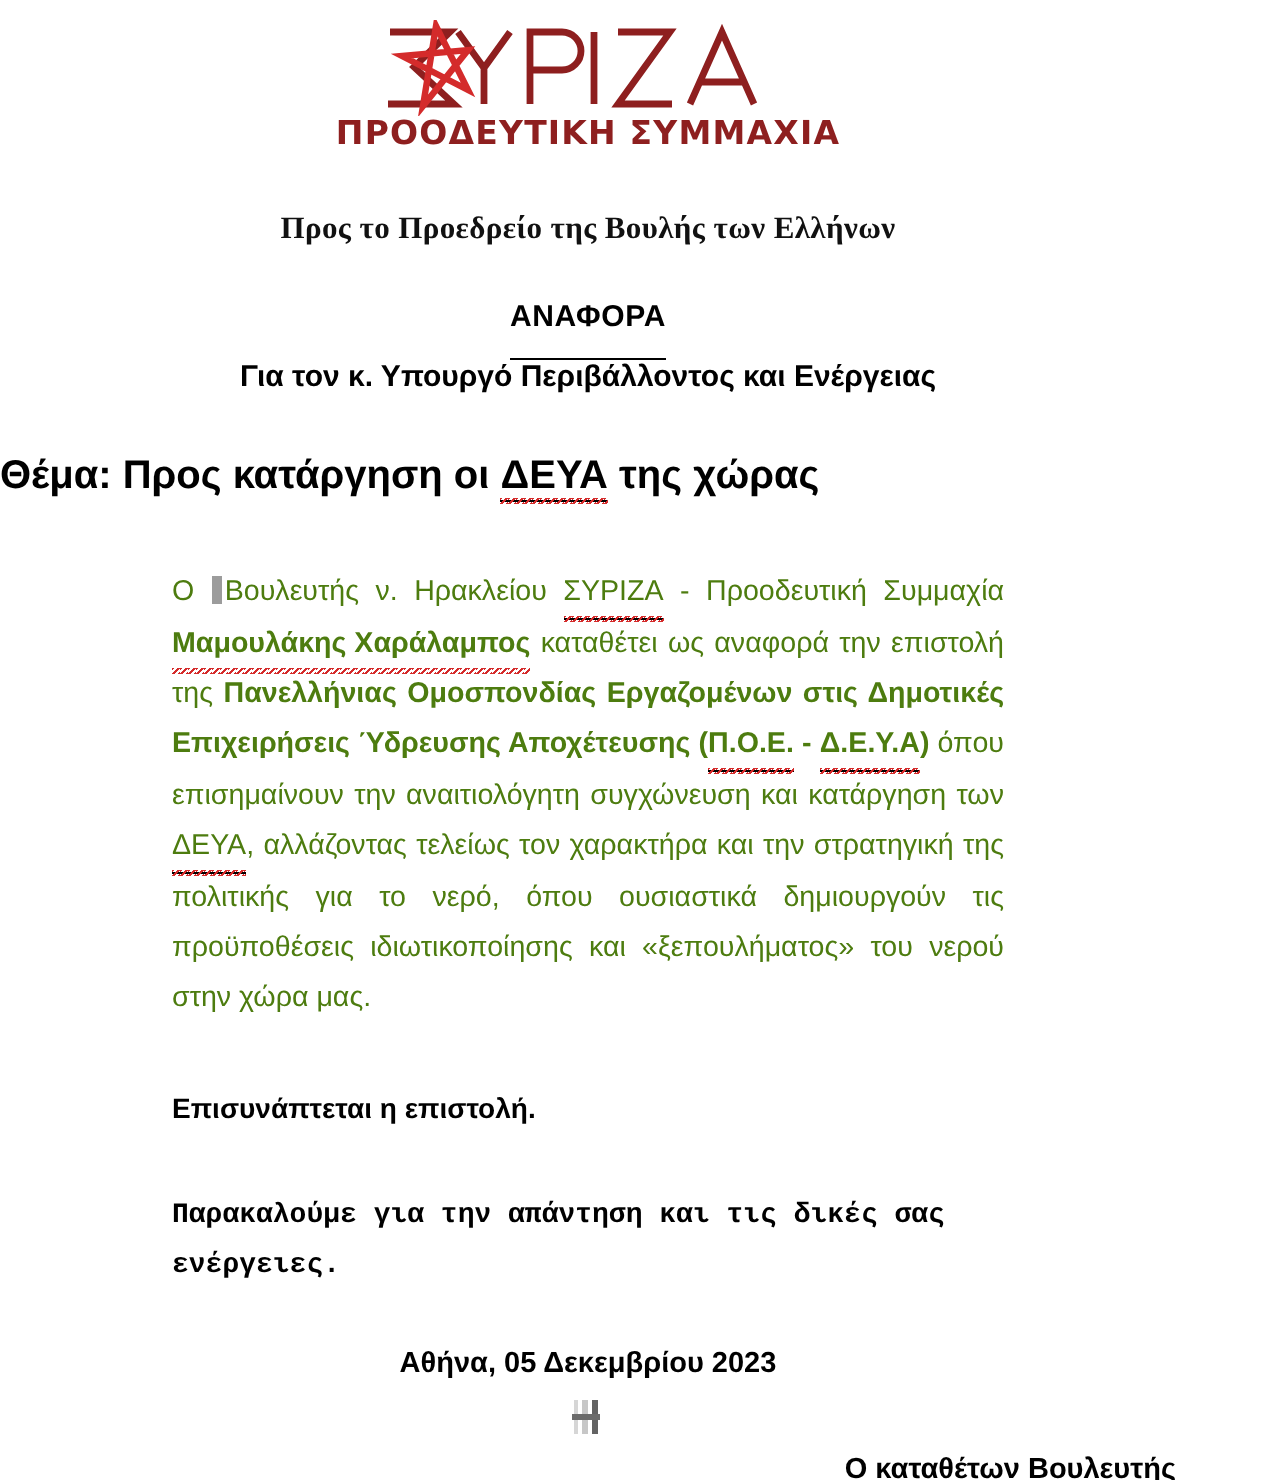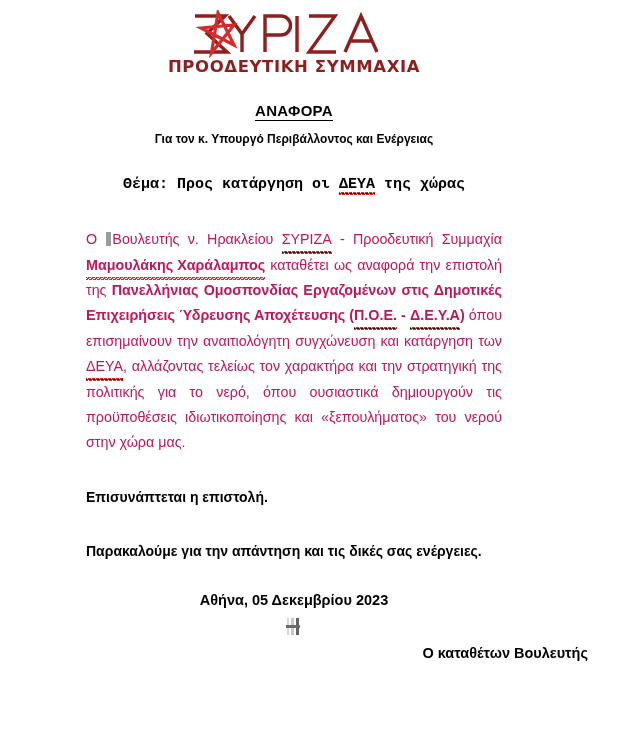--- a/index.html
+++ b/index.html
@@ -61,55 +61,54 @@
   }
   .title-anafora {
     text-align: center;
     font-weight: bold;
     font-size: 15px;
     margin-top: 26px;
     letter-spacing: 0.3px;
   }
   .title-anafora span {
     border-bottom: 1.4px solid #000;
-    padding-bottom: 1px;
+    padding-bottom: 12px;
   }
   .minister-line {
     text-align: center;
     font-weight: bold;
-    font-size: 12px;
+    font-size: 15px;
     margin-top: 13px;
   }
   .subject-line {
-    text-align: center;
-    font-weight: bold;
-    font-size: 15px;
+    text-align: left;
+    font-weight: bold;
+    font-size: 20px;
     margin-top: 30px;
-    font-family: Liberation Mono, monospace;
   }
 
   
   .body-text {
     margin: 33px 86px 0 86px;
     font-size: 14.3px;
     line-height: 25px;
     text-align: justify;
     text-justify: inter-word;
-    color: #be185d;
+    color: #4d7c0f;
   }
   .body-text b { font-weight: bold; }
 
   .stmt {
     margin: 0 86px;
     font-size: 14px;
     line-height: 25px;
     font-weight: bold;
   }
   .stmt.first { margin-top: 30px; }
-  .stmt.second { margin-top: 29px; }
+  .stmt.second { margin-top: 29px; font-family: Liberation Mono, monospace; }
 
   
   .place-date {
     text-align: center;
     font-weight: bold;
     font-size: 14.5px;
     margin-top: 28px;
   }
   .artifact-row {
     display: flex;
@@ -193,20 +192,21 @@
         <path d="M120,6 L146,6 L120,42 L147,42" fill="none" stroke="#8e1f1f" stroke-width="3.4"></path>
 
         <path d="M156,42 L172,6 L188,42 M162,31 L182,31" fill="none" stroke="#8e1f1f" stroke-width="3.4"></path>
 
         <path d="M29,3 L22.5,43 L45,15 L12,18 L45,35 Z" fill="none" stroke="#d42b2b" stroke-width="3.2" stroke-linejoin="miter"></path>
       </svg>
     </div>
     <div class="logo-sub">ΠΡΟΟΔΕΥΤΙΚΗ ΣΥΜΜΑΧΙΑ</div>
   </div>
 
+  <div class="addressee">Προς το Προεδρείο της Βουλής των Ελλήνων</div>
 
   <div class="title-anafora">
     <span>ΑΝΑΦΟΡΑ</span>
   </div>
 
   <div class="minister-line">Για τον κ. Υπουργό Περιβάλλοντος και Ενέργειας</div>
 
   <div class="subject-line">
     <span>Θέμα: Προς κατάργηση οι </span><span class="sq sq-under">ΔΕΥΑ</span><span> της χώρας</span>
   </div>

